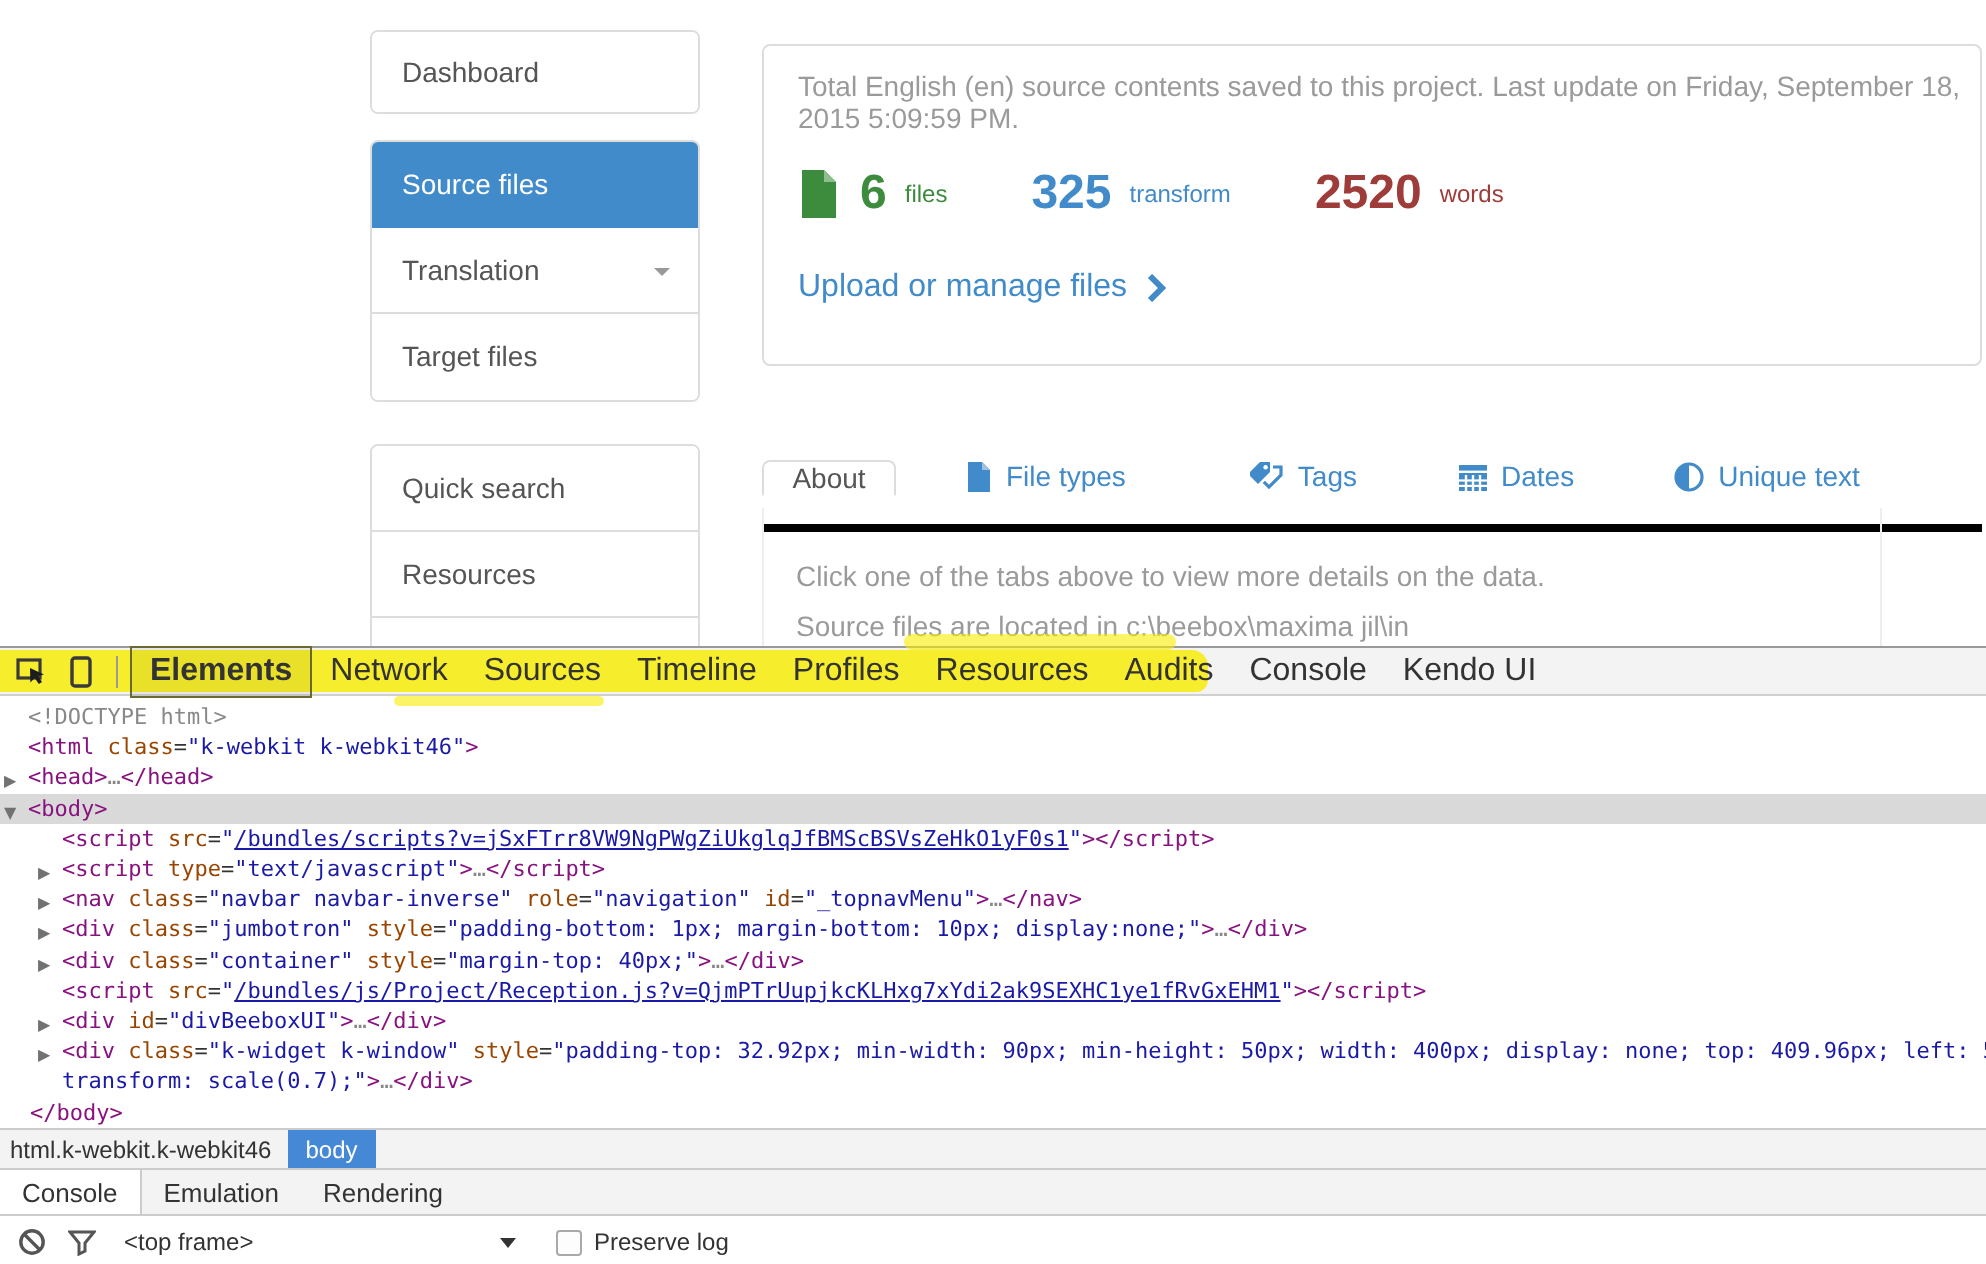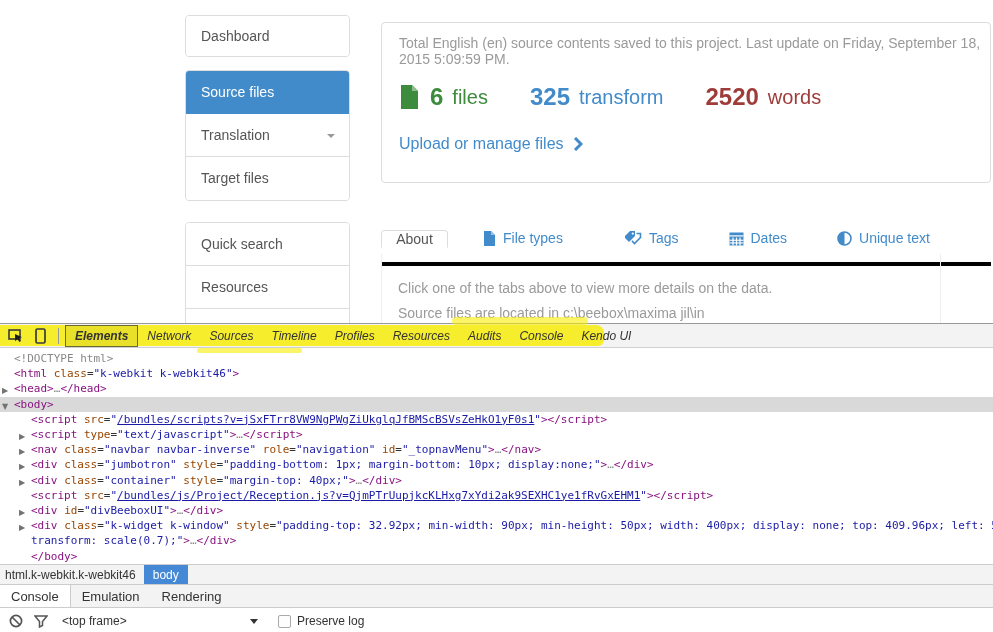--- a/index.html
+++ b/index.html
@@ -21,21 +21,21 @@
   #nav-card { top:70px; }
   #tools-card { top:222px; height:130px; }
 
   
   #summary-panel { position:absolute; left:381px; top:22px; width:610px; height:161px;
                    border:1px solid #ddd; border-radius:4px; background:#fff; }
   #summary-message { position:absolute; left:17px; top:12px; font-size:14px; color:#9a9a9a; }
   #stats-row { position:absolute; left:17px; top:60px; display:flex; align-items:center; }
   .stat { display:flex; align-items:center; margin-right:42px; }
   .stat .num { font-size:24px; font-weight:bold; margin-right:9px; }
-  .stat .lbl { font-size:20px; }
+  .stat .lbl { font-size:12px; }
   .green { color:#3d8b3d; } .blue { color:#428bca; } .red { color:#9e3c39; }
   .stat svg { margin-right:10px; }
   #upload-link { position:absolute; left:17px; top:112px; display:flex; align-items:center;
                  font-size:16px; color:#428bca; text-decoration:none; cursor:pointer; }
   #upload-link svg { margin-left:9px; }
 
   
   #tab-bar { position:absolute; left:381px; top:218px; width:610px; height:36px;
              border-bottom:4px solid #000000; display:flex; align-items:flex-start;margin-top:12px; }
   .tab { display:flex; align-items:center; font-size:14px; color:#428bca; padding:0 17px; cursor:pointer; gap:7px; }
@@ -49,21 +49,21 @@
   
   #devtools { position:absolute; left:0; top:323px; width:993px; height:309px; background:#fff;
               border-top:1px solid #999; z-index:10; }
   #dt-toolbar { position:relative; height:24px; background:#f3f3f3; border-bottom:1px solid #d0d0d0;
                 display:flex; align-items:center; }
   #dt-toolbar .hl-main { position:absolute; left:0; top:1px; height:21px; width:604px;
                          background:#f6ec00; opacity:.82; border-radius:0 8px 6px 0; }
   .dt-ico { position:relative; z-index:1; width:16px; height:16px; margin-left:8px; display:flex;
             align-items:center; justify-content:center; cursor:pointer; }
   .dt-sep { position:relative; z-index:1; width:1px; height:16px; background:#999; margin:0 6px 0 10px; }
-  .dt-tab { position:relative; z-index:1; font-size:12px; color:#333; padding:3px 9px; cursor:pointer;font-style:italic; }
+  .dt-tab { position:relative; z-index:1; font-size:16px; color:#333; padding:3px 9px; cursor:pointer; }
   .dt-tab.active { font-weight:bold; border:1px solid #6a6930; background:rgba(0,0,0,0.05); }
   .hl-blob { position:absolute; background:#f6ec00; opacity:.6; border-radius:4px; z-index:12; pointer-events:none; }
   #hl-blob-top { left:452px; top:-7px; width:136px; height:8px; }
   #hl-blob-bottom { left:197px; top:24px; width:105px; height:5px; }
 
   #dom-tree { position:absolute; left:0; top:25px; width:993px; height:237px; overflow:hidden;
               padding-top:2px; font-family:"DejaVu Sans Mono","Liberation Mono",monospace;
               font-size:11px; line-height:15.2px; background:#fff; }
   .dom-line { position:relative; white-space:pre; overflow:hidden; cursor:default; }
   .dom-line.sel { background:#d9d9d9; }
@@ -233,21 +233,21 @@
       <div class="dom-line sel" style="padding-left: 14px;"><span class="arrow" style="left: 2px;">▼</span><span class="tk-tag">&lt;body&gt;</span></div>
       <div class="dom-line" style="padding-left: 31px;"><span class="tk-tag">&lt;script</span><span class="tk-plain"> </span><span class="tk-attr">src</span><span class="tk-plain">=</span><span class="tk-val">"</span><span class="tk-link">/bundles/scripts?v=jSxFTrr8VW9NgPWgZiUkglqJfBMScBSVsZeHkO1yF0s1</span><span class="tk-val">"</span><span class="tk-tag">&gt;</span><span class="tk-tag">&lt;/script&gt;</span></div>
       <div class="dom-line" style="padding-left: 31px;"><span class="arrow" style="left: 19px;">▶</span><span class="tk-tag">&lt;script</span><span class="tk-plain"> </span><span class="tk-attr">type</span><span class="tk-plain">=</span><span class="tk-val">"text/javascript"</span><span class="tk-tag">&gt;</span><span class="tk-gray">…</span><span class="tk-tag">&lt;/script&gt;</span></div>
       <div class="dom-line" style="padding-left: 31px;"><span class="arrow" style="left: 19px;">▶</span><span class="tk-tag">&lt;nav</span><span class="tk-plain"> </span><span class="tk-attr">class</span><span class="tk-plain">=</span><span class="tk-val">"navbar navbar-inverse"</span><span class="tk-plain"> </span><span class="tk-attr">role</span><span class="tk-plain">=</span><span class="tk-val">"navigation"</span><span class="tk-plain"> </span><span class="tk-attr">id</span><span class="tk-plain">=</span><span class="tk-val">"_topnavMenu"</span><span class="tk-tag">&gt;</span><span class="tk-gray">…</span><span class="tk-tag">&lt;/nav&gt;</span></div>
       <div class="dom-line" style="padding-left: 31px;"><span class="arrow" style="left: 19px;">▶</span><span class="tk-tag">&lt;div</span><span class="tk-plain"> </span><span class="tk-attr">class</span><span class="tk-plain">=</span><span class="tk-val">"jumbotron"</span><span class="tk-plain"> </span><span class="tk-attr">style</span><span class="tk-plain">=</span><span class="tk-val">"padding-bottom: 1px; margin-bottom: 10px; display:none;"</span><span class="tk-tag">&gt;</span><span class="tk-gray">…</span><span class="tk-tag">&lt;/div&gt;</span></div>
       <div class="dom-line" style="padding-left: 31px;"><span class="arrow" style="left: 19px;">▶</span><span class="tk-tag">&lt;div</span><span class="tk-plain"> </span><span class="tk-attr">class</span><span class="tk-plain">=</span><span class="tk-val">"container"</span><span class="tk-plain"> </span><span class="tk-attr">style</span><span class="tk-plain">=</span><span class="tk-val">"margin-top: 40px;"</span><span class="tk-tag">&gt;</span><span class="tk-gray">…</span><span class="tk-tag">&lt;/div&gt;</span></div>
       <div class="dom-line" style="padding-left: 31px;"><span class="tk-tag">&lt;script</span><span class="tk-plain"> </span><span class="tk-attr">src</span><span class="tk-plain">=</span><span class="tk-val">"</span><span class="tk-link">/bundles/js/Project/Reception.js?v=QjmPTrUupjkcKLHxg7xYdi2ak9SEXHC1ye1fRvGxEHM1</span><span class="tk-val">"</span><span class="tk-tag">&gt;</span><span class="tk-tag">&lt;/script&gt;</span></div>
       <div class="dom-line" style="padding-left: 31px;"><span class="arrow" style="left: 19px;">▶</span><span class="tk-tag">&lt;div</span><span class="tk-plain"> </span><span class="tk-attr">id</span><span class="tk-plain">=</span><span class="tk-val">"divBeeboxUI"</span><span class="tk-tag">&gt;</span><span class="tk-gray">…</span><span class="tk-tag">&lt;/div&gt;</span></div>
       <div class="dom-line" style="padding-left: 31px;"><span class="arrow" style="left: 19px;">▶</span><span class="tk-tag">&lt;div</span><span class="tk-plain"> </span><span class="tk-attr">class</span><span class="tk-plain">=</span><span class="tk-val">"k-widget k-window"</span><span class="tk-plain"> </span><span class="tk-attr">style</span><span class="tk-plain">=</span><span class="tk-val">"padding-top: 32.92px; min-width: 90px; min-height: 50px; width: 400px; display: none; top: 409.96px; left: 5</span></div>
       <div class="dom-line" style="padding-left: 31px;"><span class="tk-val">transform: scale(0.7);"</span><span class="tk-tag">&gt;</span><span class="tk-gray">…</span><span class="tk-tag">&lt;/div&gt;</span></div>
-      <div class="dom-line" style="padding-left: 31px;"><span class="tk-tag">&lt;/body&gt;</span></div>
+      <div class="dom-line" style="padding-left: 15px;"><span class="tk-tag">&lt;/body&gt;</span></div>
     </div>
 
   <div id="crumbs">
     <span class="crumb">html.k-webkit.k-webkit46</span>
     <span class="crumb sel">body</span>
   </div>
 
   <div id="drawer-tabs">
     <span class="d-tab active">Console</span>
     <span class="d-tab">Emulation</span>

